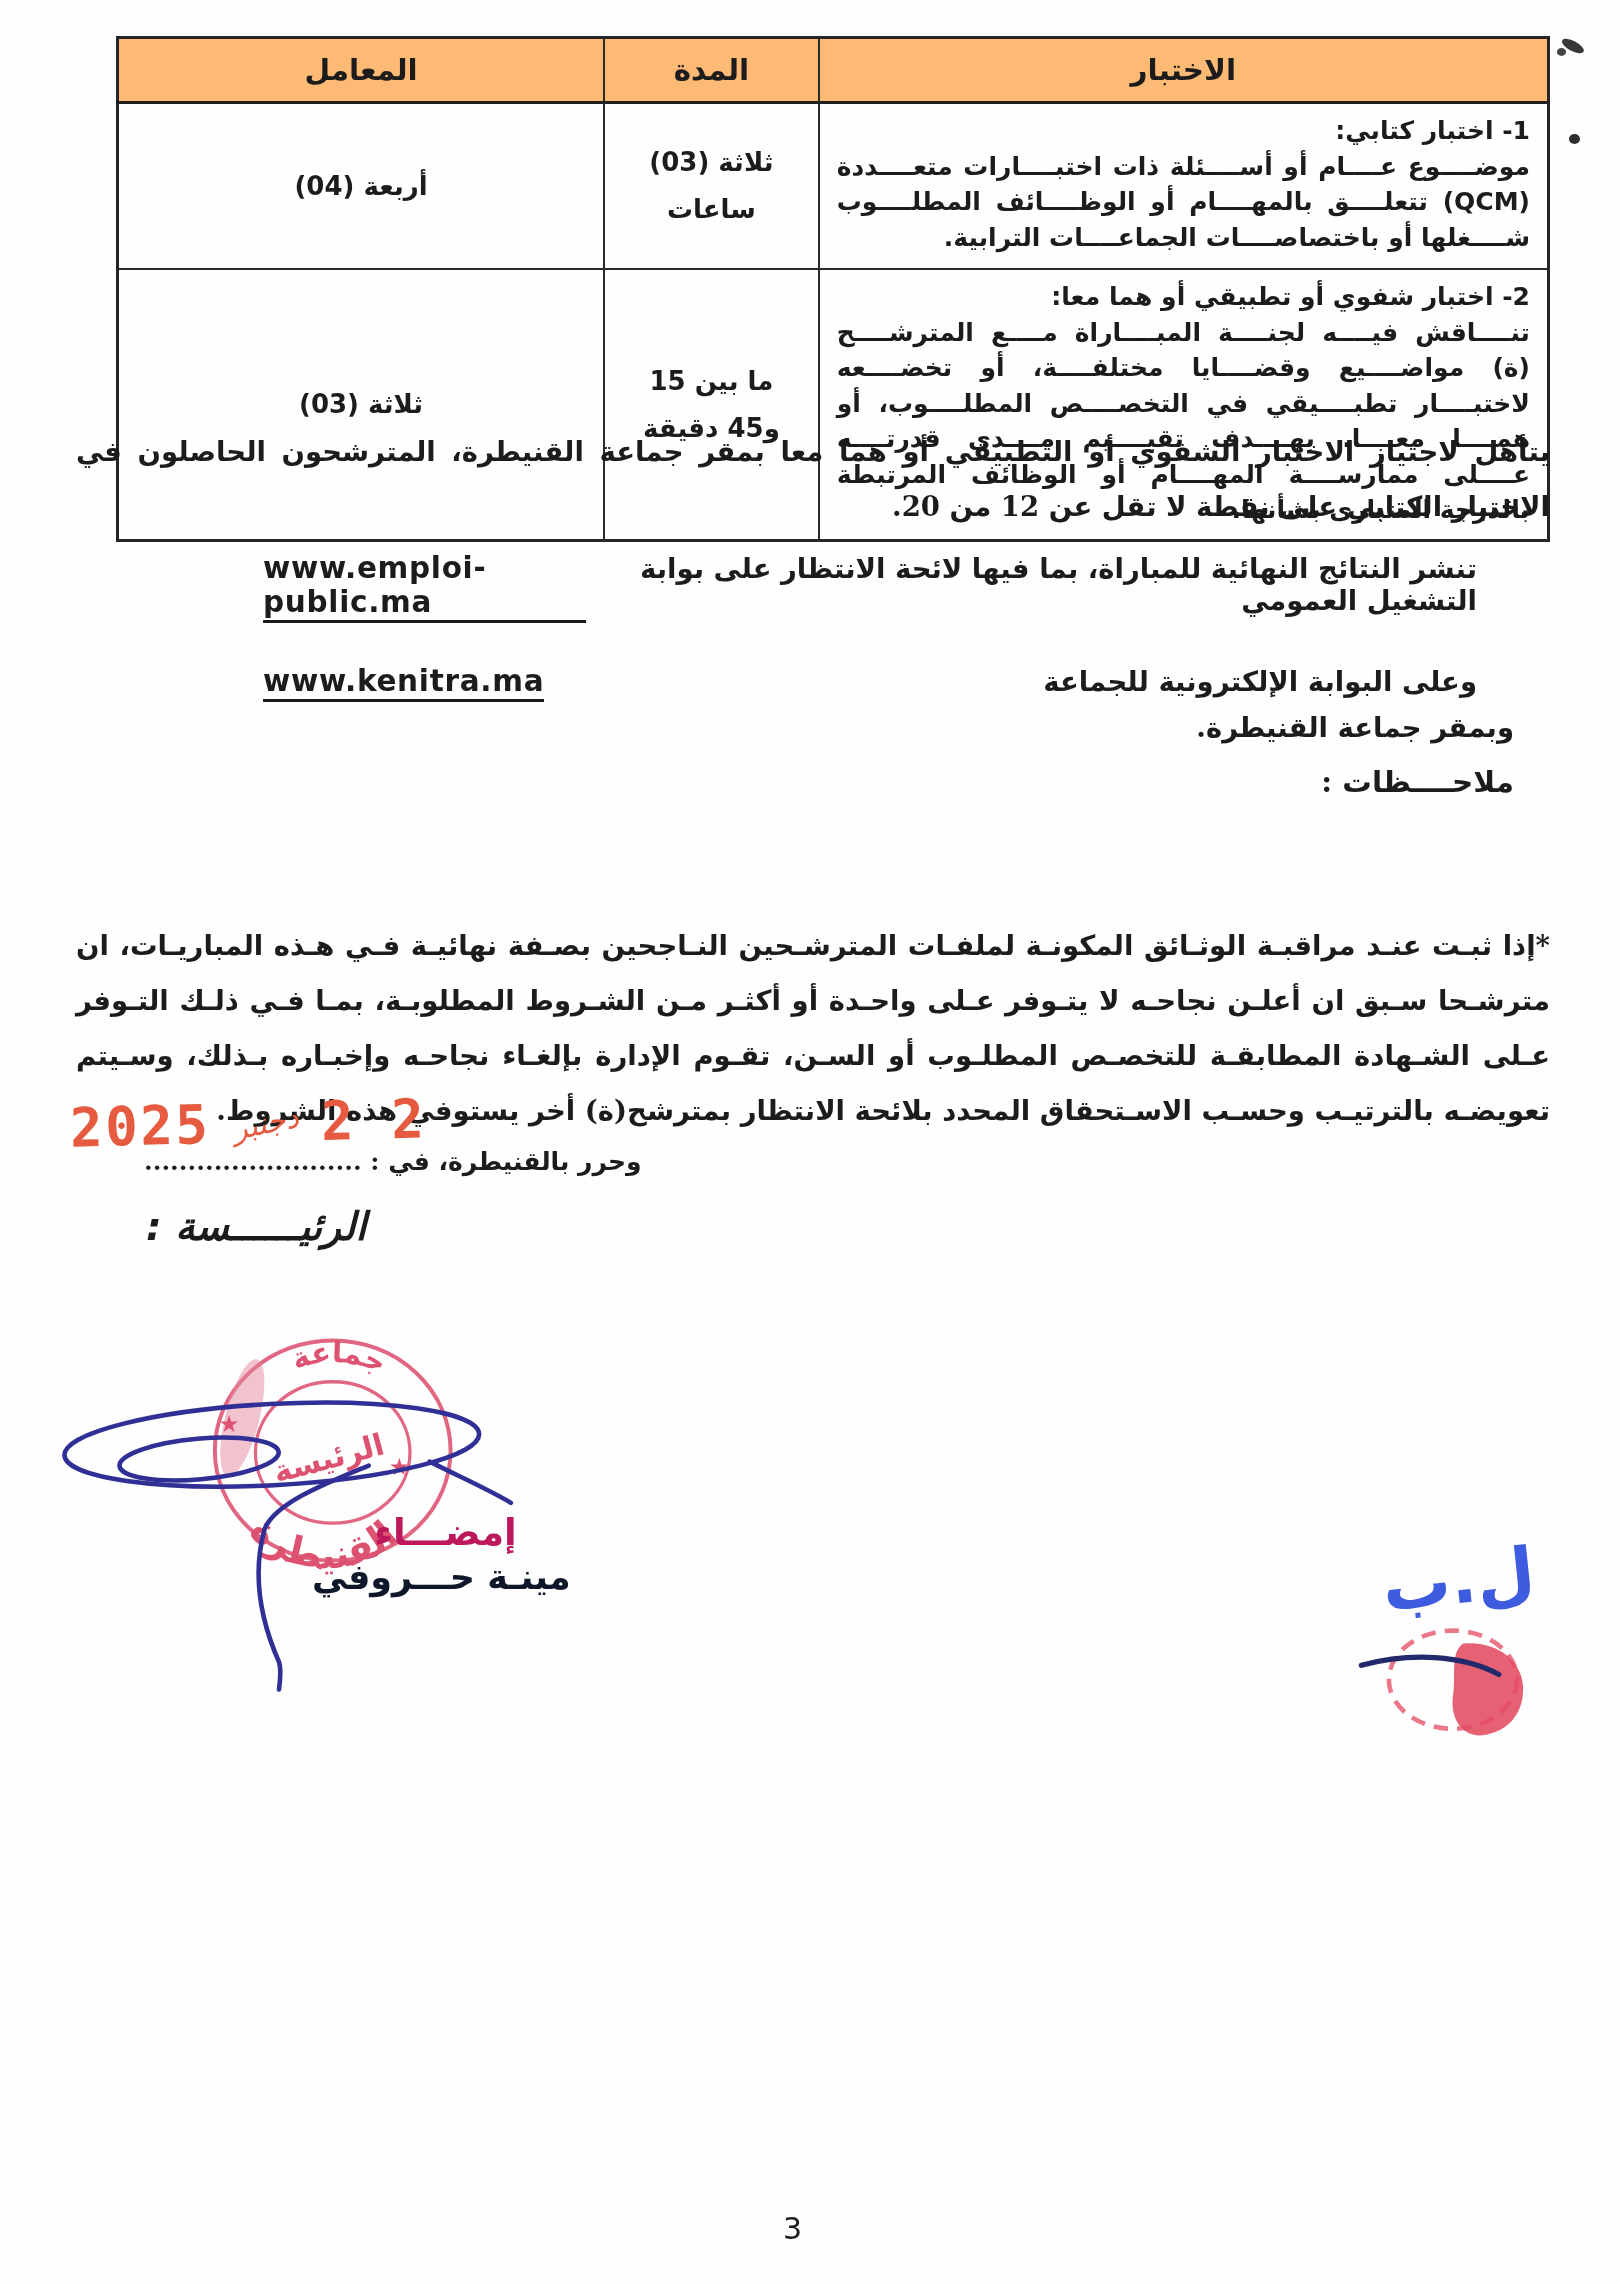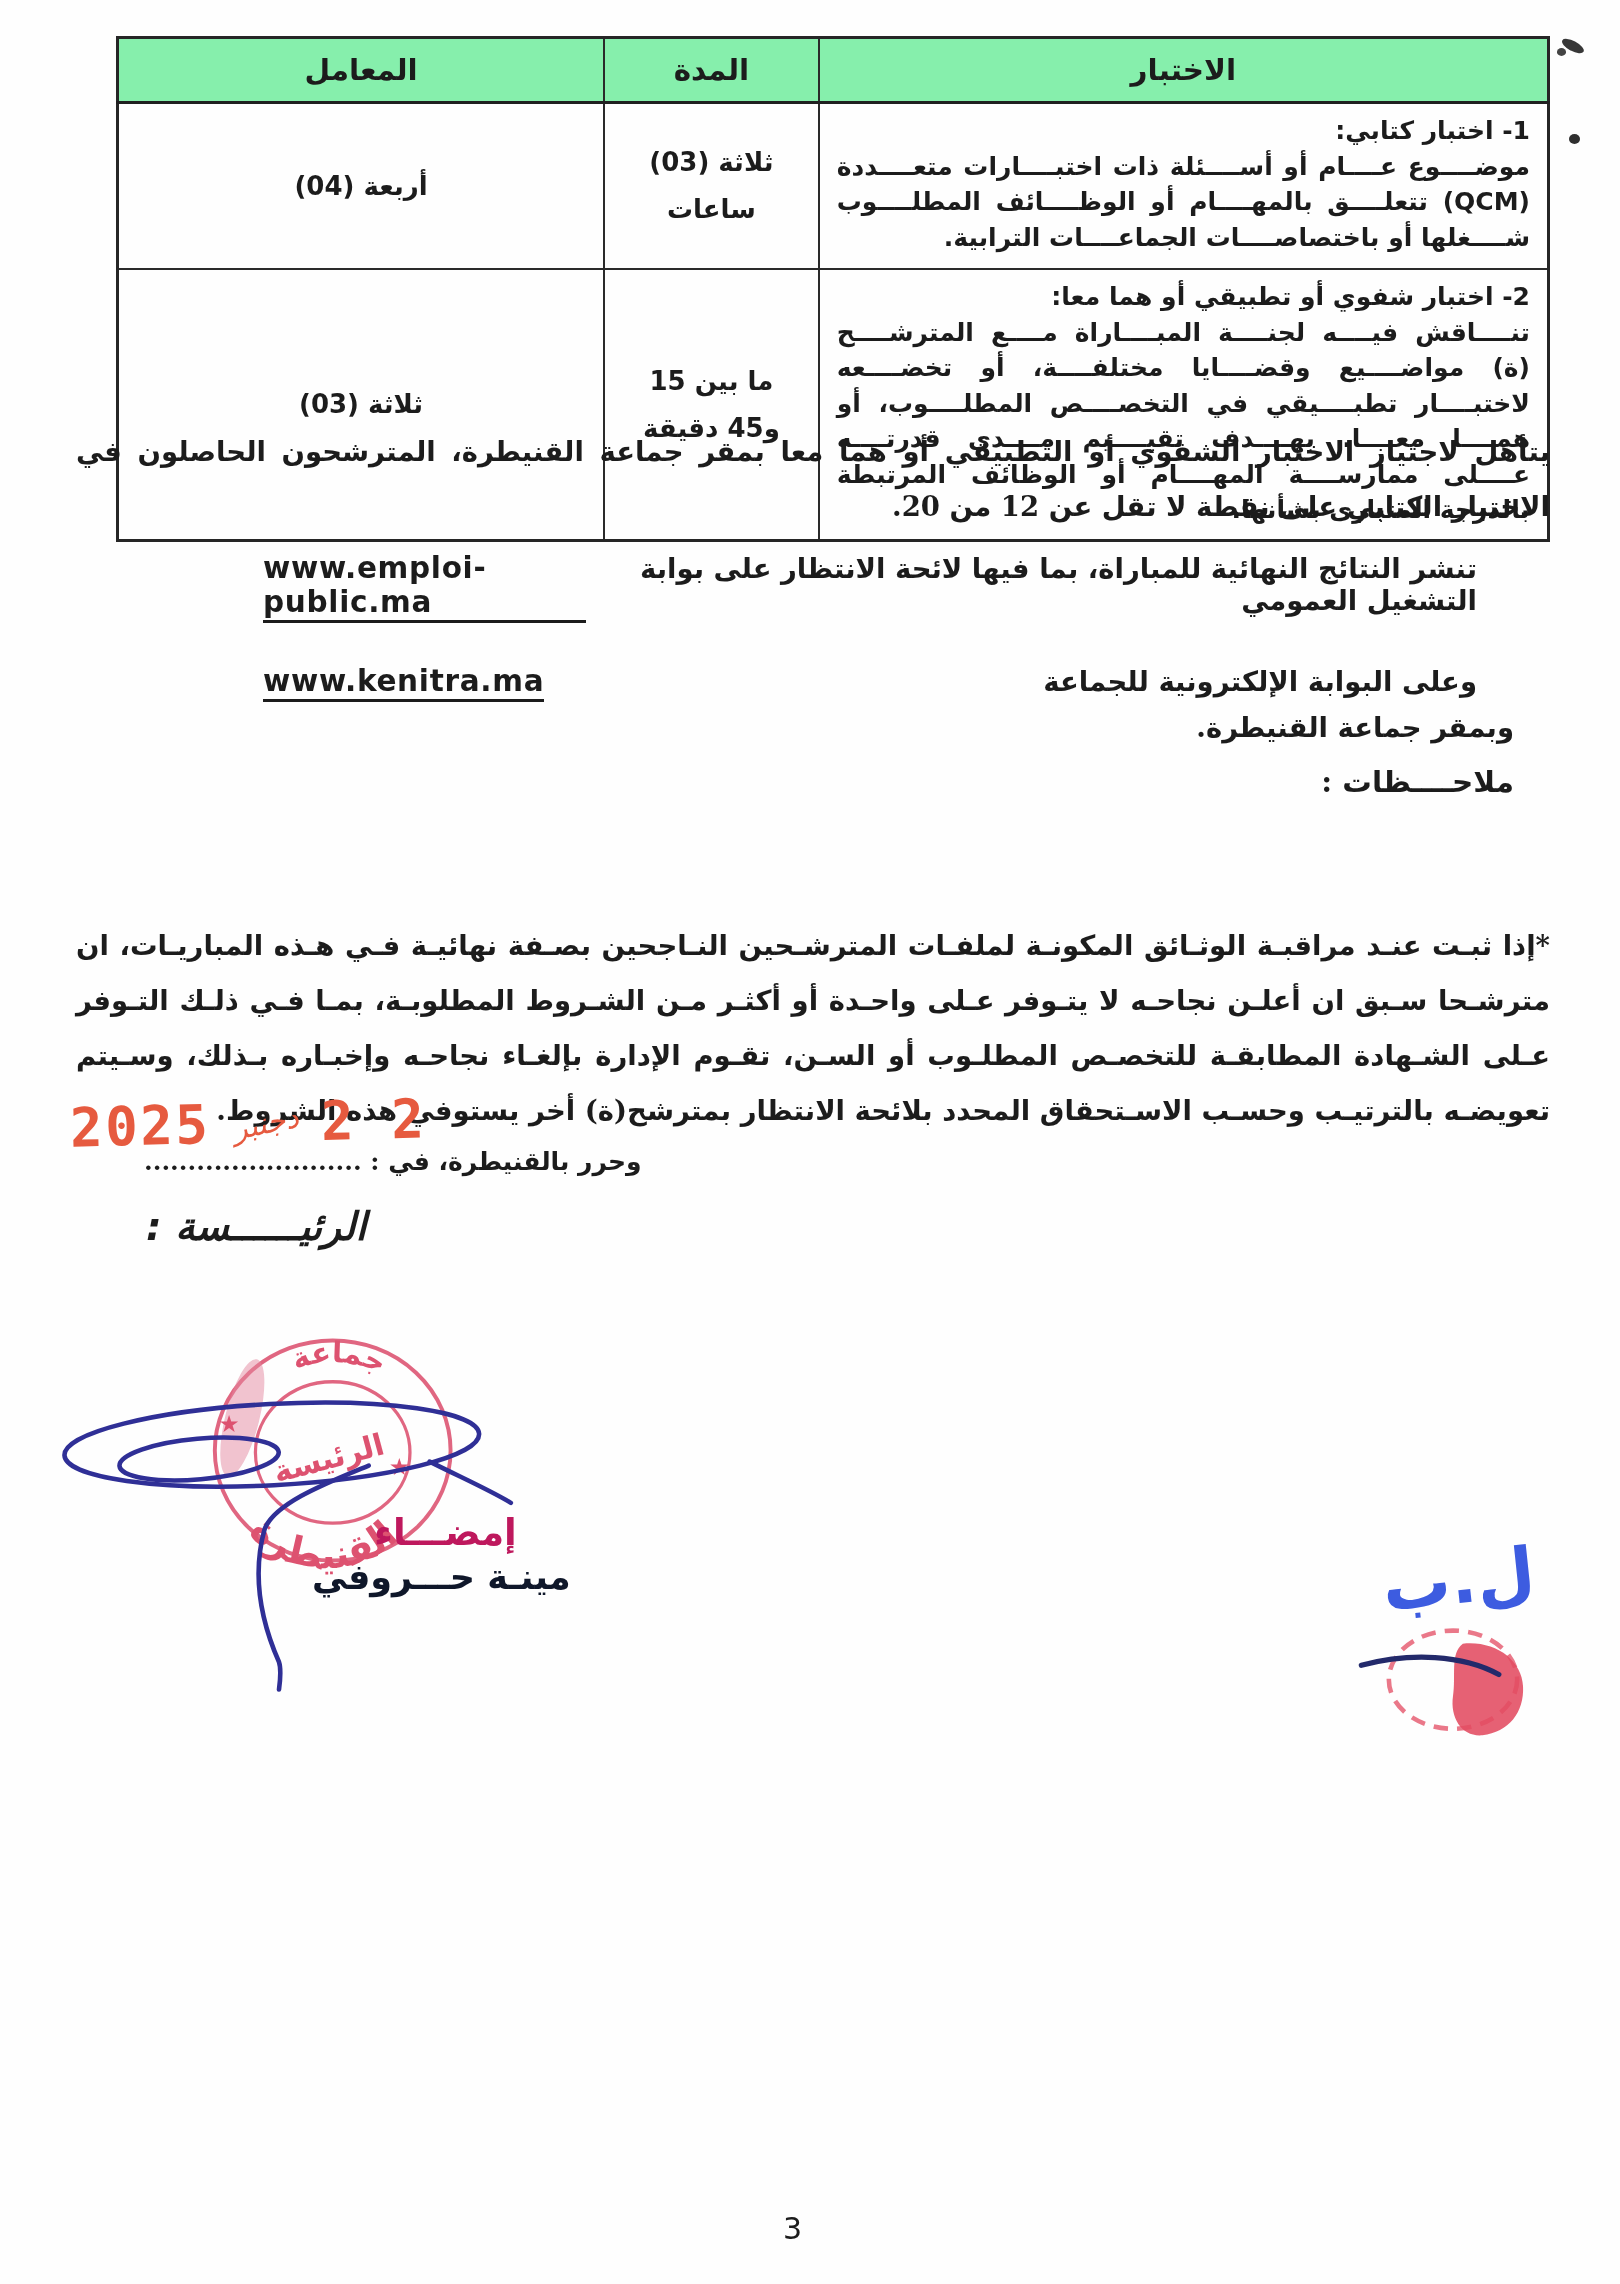--- a/index.html
+++ b/index.html
@@ -14,21 +14,21 @@
     direction:rtl;
   }
   
   .exam-table{
     position:absolute;top:36px;left:117px;width:1434px;
     border-collapse:collapse;direction:rtl;
     border:3.3px solid #262626;
   }
   .exam-table th,.exam-table td{border:2px solid #2a2a2a;}
   .exam-table th{
-    background:#86efac;height:60px;
+    background:#fdba74;height:60px;
     font-size:29.5px;font-weight:bold;text-align:center;
     border-bottom:3.3px solid #202020;
   }
   td.cell-exam{
     vertical-align:top;text-align:justify;
     padding:9.2px 17px 11.8px;
     font-size:25px;font-weight:bold;line-height:1.42;
   }
   .exam-title{display:block;text-align:right;}
   td.cell-mid{

